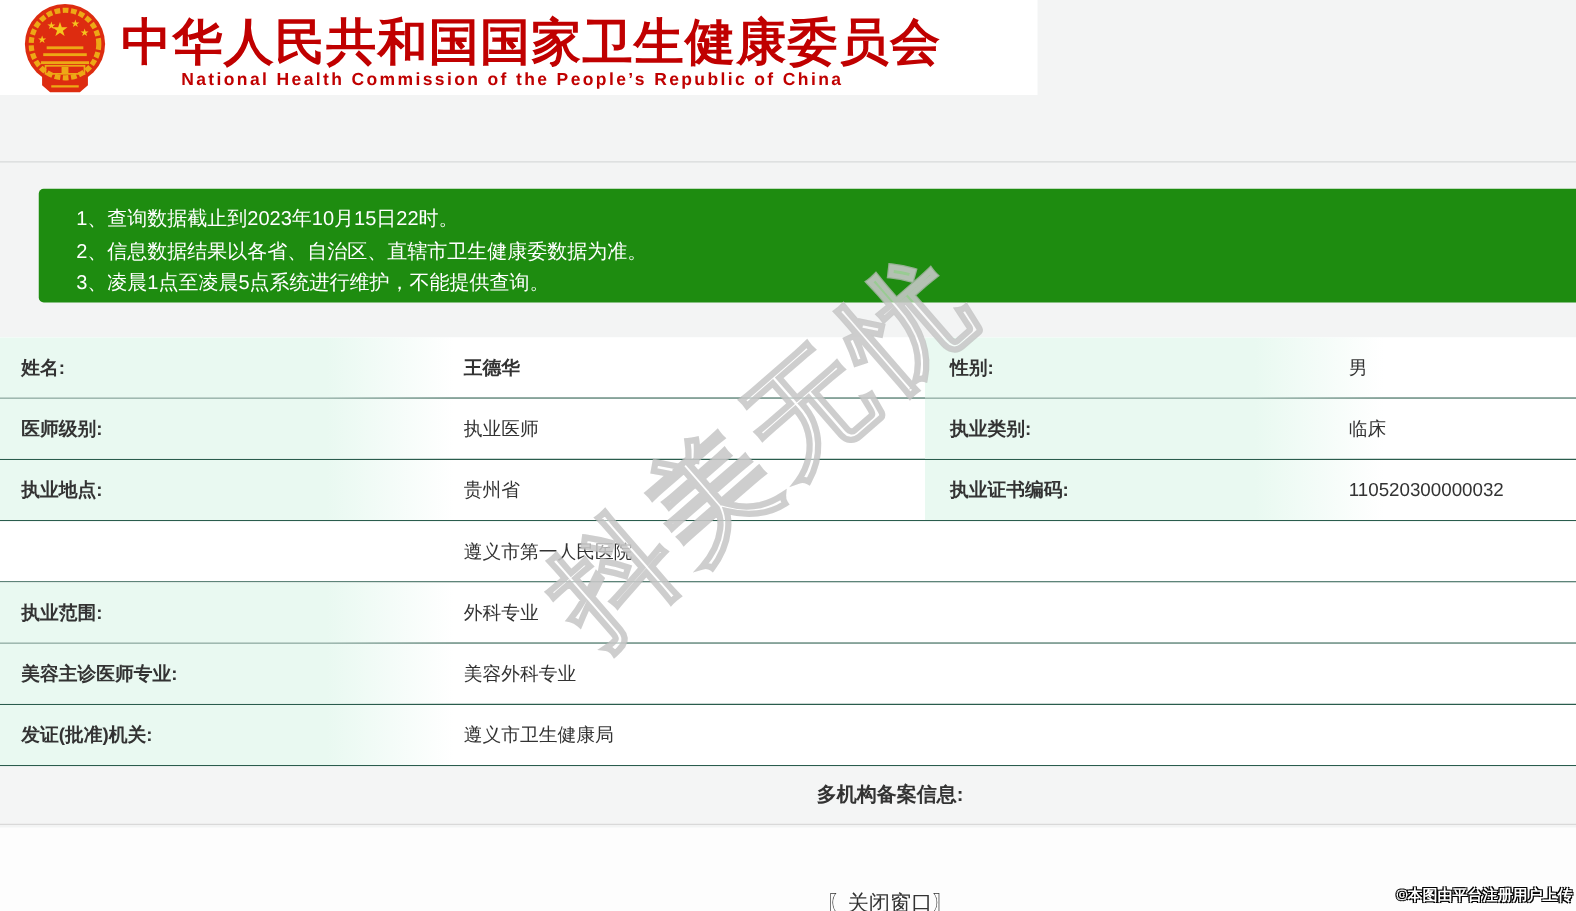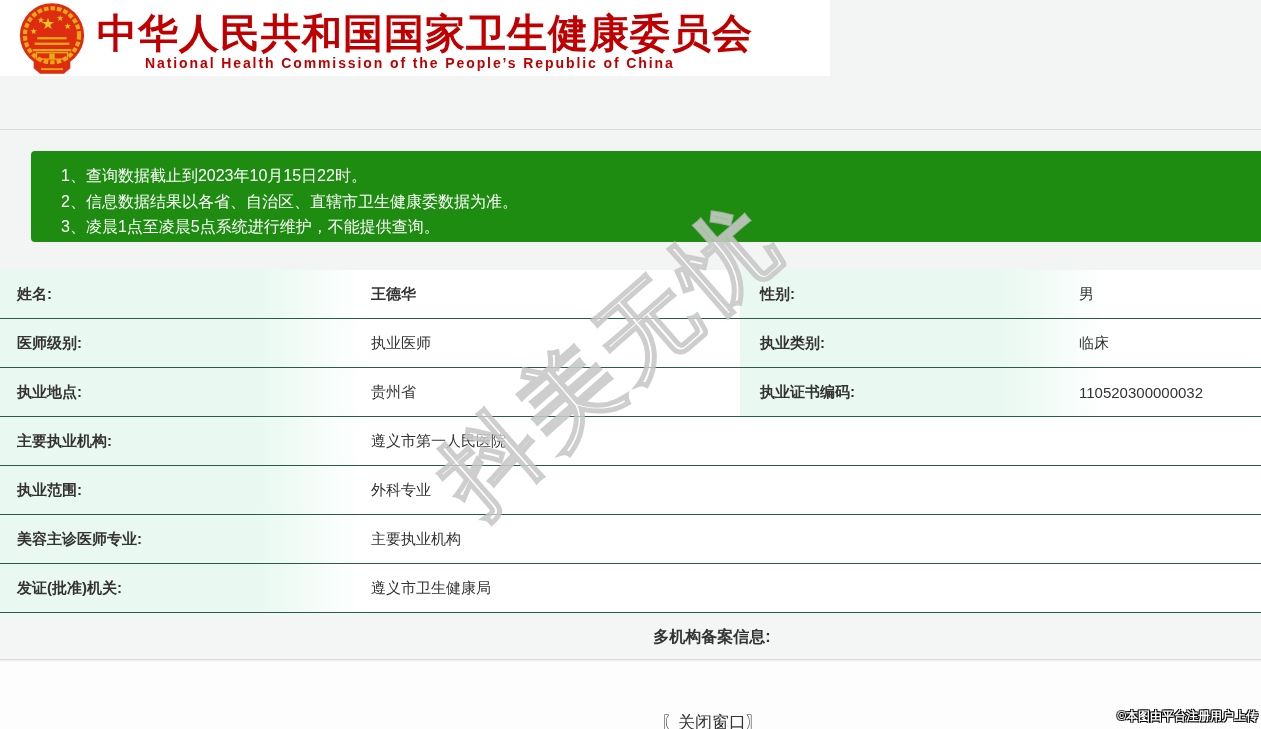--- a/index.html
+++ b/index.html
@@ -115,36 +115,35 @@
       </div>
 
       <div class="row pair">
         <div class="cell l1">执业地点:</div>
         <div class="cell v1">贵州省</div>
         <div class="cell l2">执业证书编码:</div>
         <div class="cell v2">110520300000032</div>
       </div>
 
       <div class="row single">
-        <div class="cell l1">主要执业机构:</div>
         <div class="cell v1">遵义市第一人民医院</div>
         <div class="cell l2"></div>
         <div class="cell v2"></div>
       </div>
 
       <div class="row single">
         <div class="cell v1">外科专业</div>
         <div class="cell l1">执业范围:</div>
         <div class="cell l2"></div>
         <div class="cell v2"></div>
       </div>
 
       <div class="row single">
         <div class="cell l1">美容主诊医师专业:</div>
-        <div class="cell v1">主要执业机构</div>
+        <div class="cell v1">美容外科专业</div>
         <div class="cell l2"></div>
         <div class="cell v2"></div>
       </div>
 
       <div class="row single">
         <div class="cell l1">发证(批准)机关:</div>
         <div class="cell v1">遵义市卫生健康局</div>
         <div class="cell l2"></div>
         <div class="cell v2"></div>
       </div>

